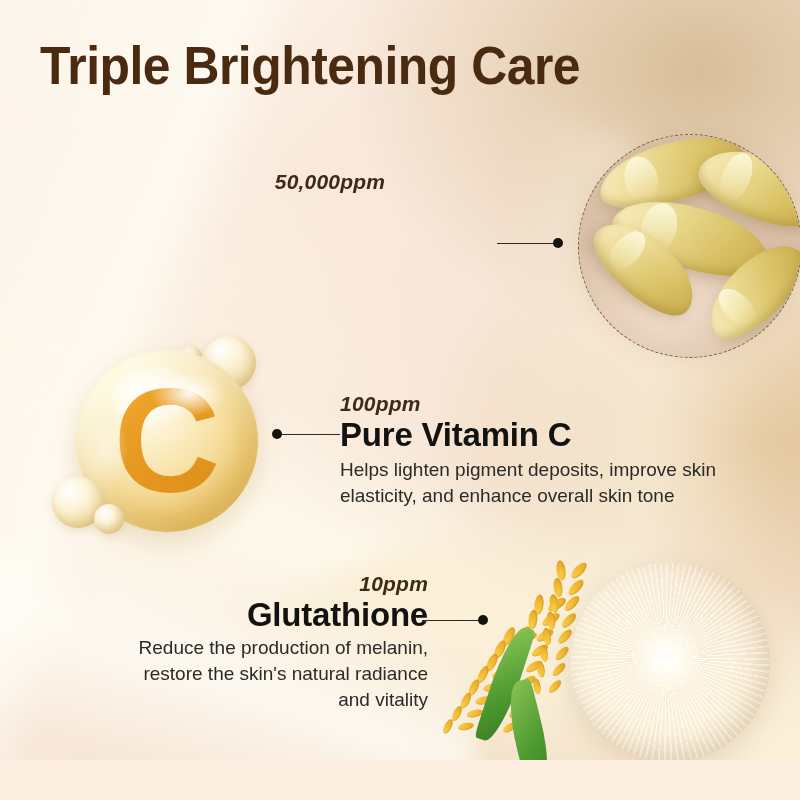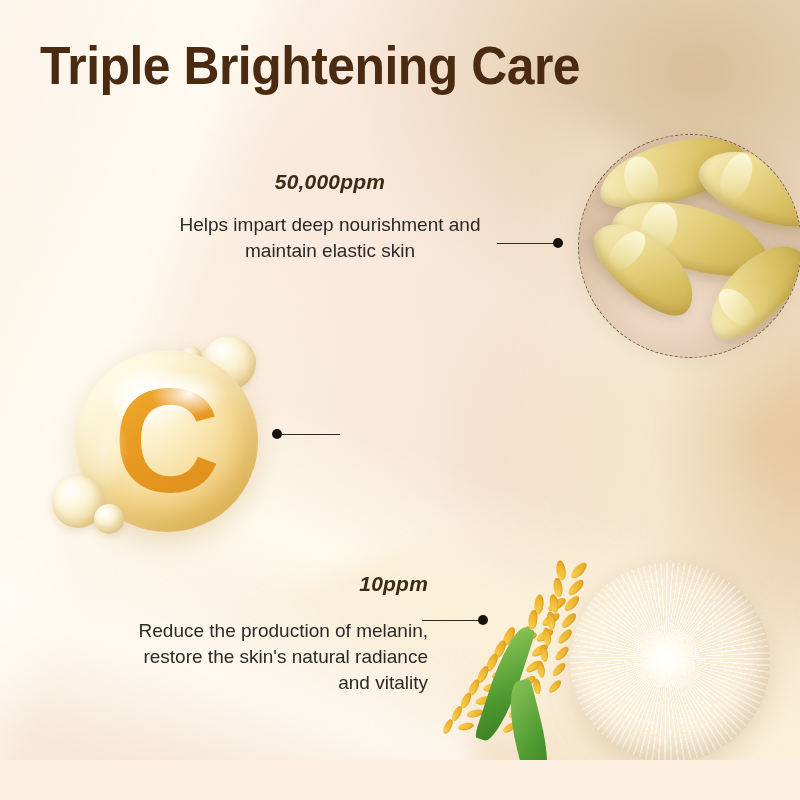--- a/index.html
+++ b/index.html
@@ -82,21 +82,21 @@
     font-size:19px;line-height:26px;font-weight:500;
     color:#2a2a28;
     font-family:"Liberation Sans Narrow","Liberation Sans",sans-serif;
   }
   .b1{left:150px;top:170px;width:360px;text-align:center;}
   .b1 .ppm{display:block;margin-bottom:18px;}
   .b1 .idesc{margin-top:8px;}
   .b2{left:340px;top:392px;width:400px;text-align:left;}
   .b2 .idesc{margin-top:4px;}
   .b3{left:108px;top:572px;width:320px;text-align:right;}
-  .b3 .idesc{margin-top:22px;}
+  .b3 .idesc{margin-top:2px;}
 
   
   .conn{position:absolute;height:10px;}
   .conn .ln{position:absolute;top:4.5px;height:1.6px;background:#2e2a24;}
   .conn .dt{position:absolute;top:0;width:10px;height:10px;border-radius:50%;background:#151310;}
   .c1{left:497px;top:238px;width:72px;}
   .c1 .ln{left:0;width:58px;}
   .c1 .dt{left:56px;}
   .c2{left:272px;top:429px;width:72px;}
   .c2 .ln{left:10px;width:58px;}
@@ -298,22 +298,27 @@
     <div class="ln"></div>
     <div class="dt"></div>
   </div>
   <div class="conn c3">
     <div class="ln"></div>
     <div class="dt"></div>
   </div>
 
   <div class="block b1">
     <span class="ppm">50,000ppm</span>
-    <div class="idesc">Helps impart deep nourishment and maintain elastic skin</div>
-  </div>
-
+  </div>
+
+  <div class="block b2">
+    <span class="ppm">100ppm</span>
+    <div class="iname">Pure Vitamin C</div>
+    <div class="idesc">Helps lighten pigment deposits, improve skin elasticity, and enhance overall skin tone</div>
+  </div>
 
   <div class="block b3">
     <span class="ppm">10ppm</span>
+    <div class="iname">Glutathione</div>
     <div class="idesc">Reduce the production of melanin, restore the skin's natural radiance and vitality</div>
   </div>
 
 </div>
 
 </body></html>

